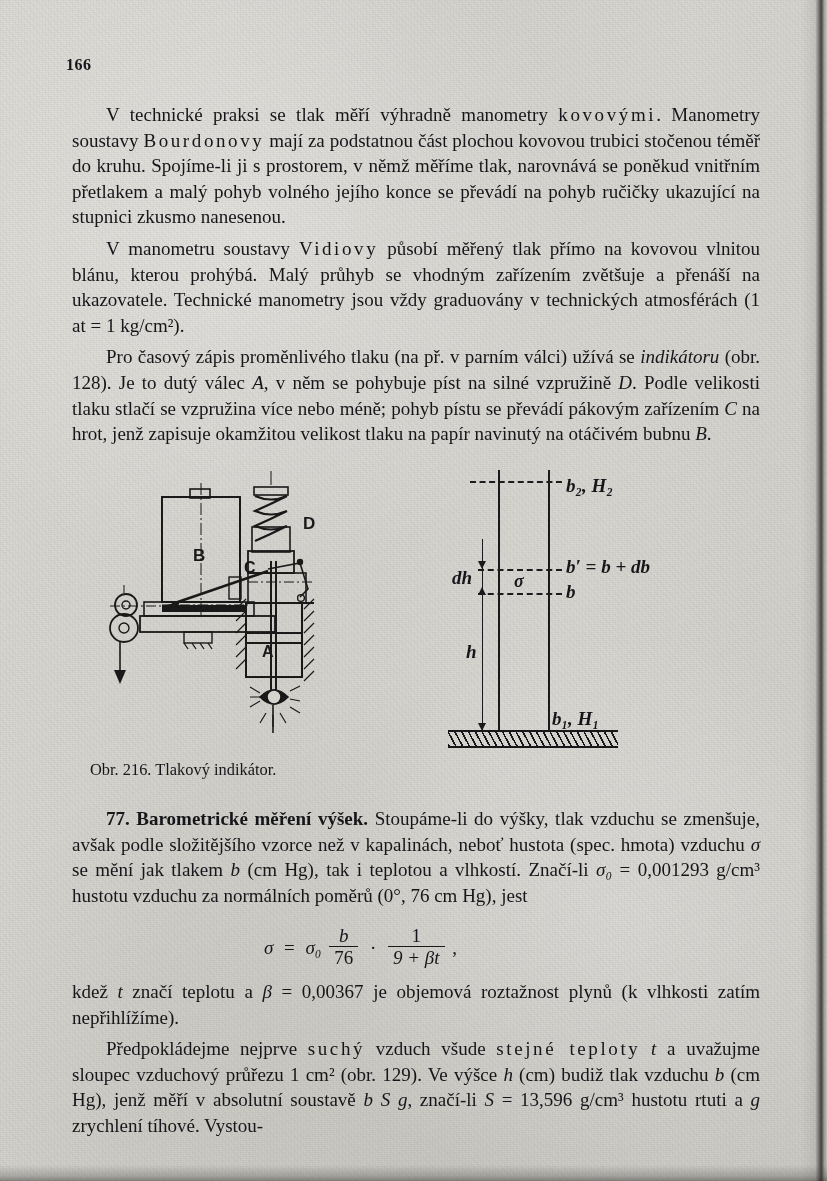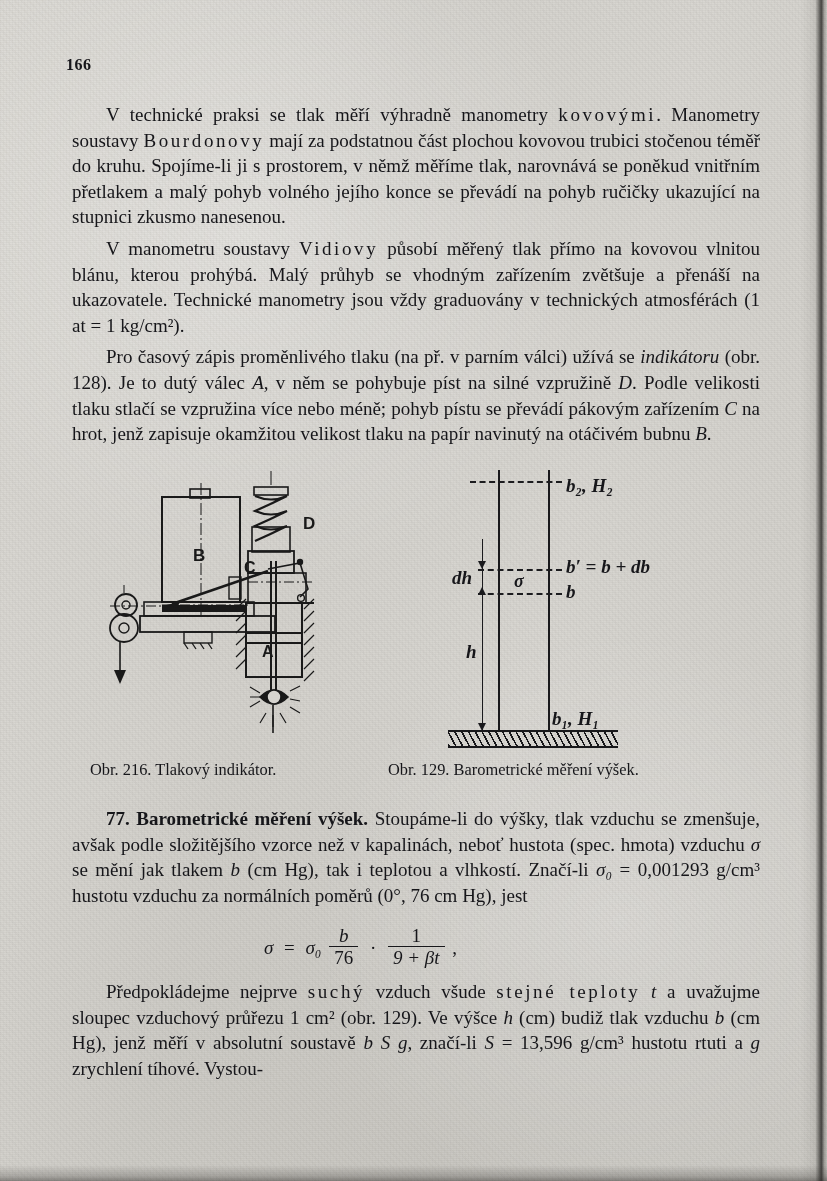--- a/index.html
+++ b/index.html
@@ -210,21 +210,20 @@
       <div class="lbl" style="left:136px;top:20px;">b₂, H₂</div>
       <div class="lbl" style="left:136px;top:101px;">b′ = b + db</div>
       <div class="lbl" style="left:136px;top:126px;">b</div>
       <div class="lbl" style="left:84px;top:116px;font-size:18px;">σ</div>
       <div class="lbl" style="left:22px;top:112px;">dh</div>
       <div class="lbl" style="left:36px;top:186px;">h</div>
       <div class="lbl" style="left:122px;top:253px;">b₁, H₁</div>
     </div>
 
     <div class="caption" id="cap128">Obr. 216. Tlakový indikátor.</div>
-    <div class="caption" id="cap129">Obr. 129. Barometrické měření výšek.</div>
   </div>
 
   <div class="col" style="top:800px;">
     <p class="body" id="sec77"><span class="bold">77. </span><span class="bold">Barometrické měření výšek. </span><span>Stoupáme-li do výšky, tlak vzduchu se zmenšuje, avšak podle složitějšího vzorce než v kapalinách, neboť hustota (spec. hmota) vzduchu </span><span class="it">σ</span><span> se mění jak tlakem </span><span class="it">b</span><span> (cm Hg), tak i teplotou a vlhkostí. Značí-li </span><span class="it">σ₀</span><span> = 0,001293 g/cm³ hustotu vzduchu za normálních poměrů (0°, 76 cm Hg), jest</span></p>
   </div>
 
   <div id="eq" style="top:925px;">
     <span class="vm it">σ</span>
     <span class="vm" style="margin:0 6px;">=</span>
     <span class="vm it">σ₀</span>
@@ -234,19 +233,20 @@
     </span>
     <span class="vm" style="margin:0 4px;">·</span>
     <span class="frac">
       <span class="num">1</span>
       <span class="den it">9 + βt</span>
     </span>
     <span class="vm">,</span>
   </div>
 
   <div class="col" style="top:973px;">
+    <p class="body cont" id="afteq"><span>kdež </span><span class="it">t</span><span> značí teplotu a </span><span class="it">β</span><span> = 0,00367 je objemová roztažnost plynů (k vlhkosti zatím nepřihlížíme).</span></p>
     <p class="body" id="lastp"><span>Předpokládejme nejprve </span><span class="sp">suchý</span><span> vzduch všude </span><span class="sp">stejné teploty</span><span> </span><span class="it">t</span><span> a uvažujme sloupec vzduchový průřezu 1 cm² (obr. 129). Ve výšce </span><span class="it">h</span><span> (cm) budiž tlak vzduchu </span><span class="it">b</span><span> (cm Hg), jenž měří v absolutní soustavě </span><span class="it">b S g</span><span>, značí-li </span><span class="it">S</span><span> = 13,596 g/cm³ hustotu rtuti a </span><span class="it">g</span><span> zrychlení tíhové. Vystou-</span></p>
   </div>
 
 </div>
 
 <div id="rightedge"></div>
 <div id="bottomedge"></div>
 
 </body></html>

